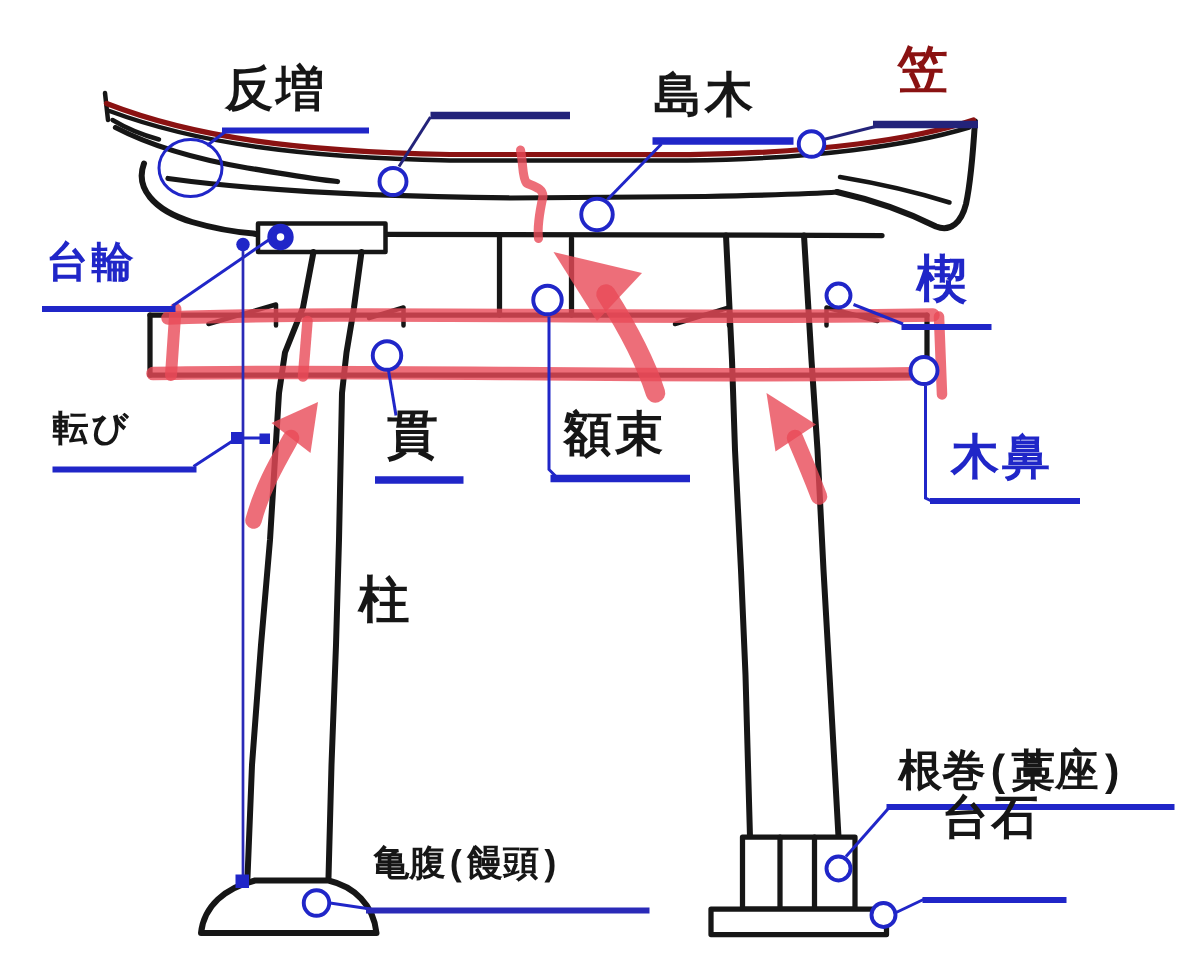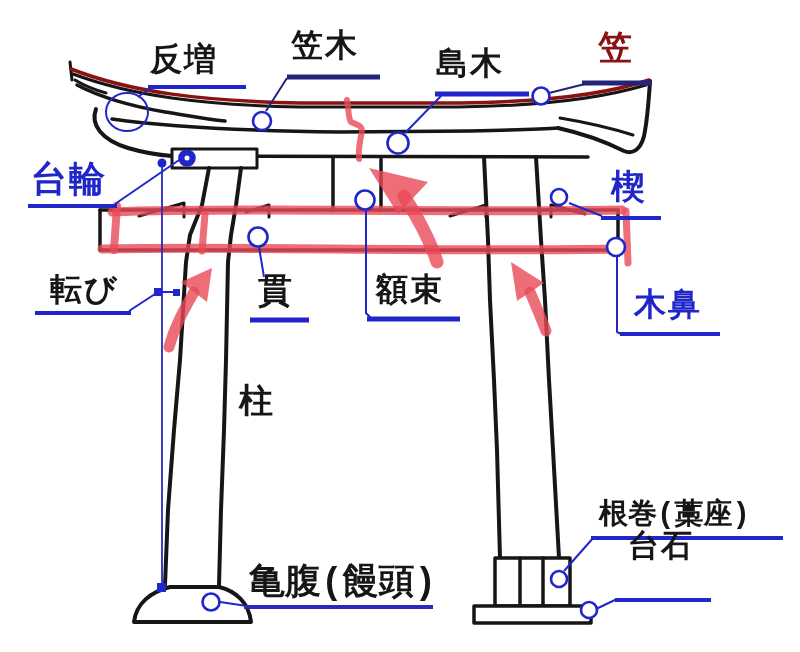--- a/index.html
+++ b/index.html
@@ -175,27 +175,26 @@
         <path d="M367,319 L460,319" stroke-width="5"></path>
         <path d="M620,334 L720,334"></path>
         <path d="M591,538 L783,538"></path>
         <path d="M244,607 L433,607" stroke="#2a2ab8"></path>
         <path d="M615,600 L711,600"></path>
       </g>
     </g>
   </svg>
 
   <div class="lbl" style="left:150px;top:46px;font-size:32px;">反増</div>
-  <div class="lbl" style="left:291px;top:32px;font-size:32px;">笠木</div>
   <div class="lbl" style="left:436px;top:50px;font-size:32px;text-align:right;">島木</div>
   <div class="lbl darkred" style="left:598px;top:33px;font-size:34px;">笠</div>
-  <div class="lbl blue" style="left:31px;top:164px;font-size:36px;">台輪</div>
+  <div class="lbl blue" style="left:31px;top:164px;font-size:28px;">台輪</div>
   <div class="lbl blue" style="left:611px;top:172px;font-size:34px;">楔</div>
-  <div class="lbl" style="left:50px;top:276px;font-size:32px;">転び</div>
+  <div class="lbl" style="left:35px;top:276px;font-size:24px;">転び</div>
   <div class="lbl" style="left:258px;top:276px;font-size:34px;">貫</div>
   <div class="lbl blue" style="left:634px;top:291px;font-size:32px;">木鼻</div>
   <div class="lbl" style="left:376px;top:276px;font-size:32px;">額束</div>
   <div class="lbl" style="left:239px;top:386px;font-size:34px;">柱</div>
   <div class="lbl" style="left:599px;top:501px;font-size:29px;letter-spacing:0;text-align:right;">根巻(藁座)</div>
-  <div class="lbl" style="left:249px;top:566px;font-size:36px;letter-spacing:0;">亀腹(饅頭)</div>
+  <div class="lbl" style="left:249px;top:566px;font-size:24px;letter-spacing:0;">亀腹(饅頭)</div>
   <div class="lbl" style="left:628px;top:532px;font-size:31px;">台石</div>
 
 </div>
 
 </body></html>

